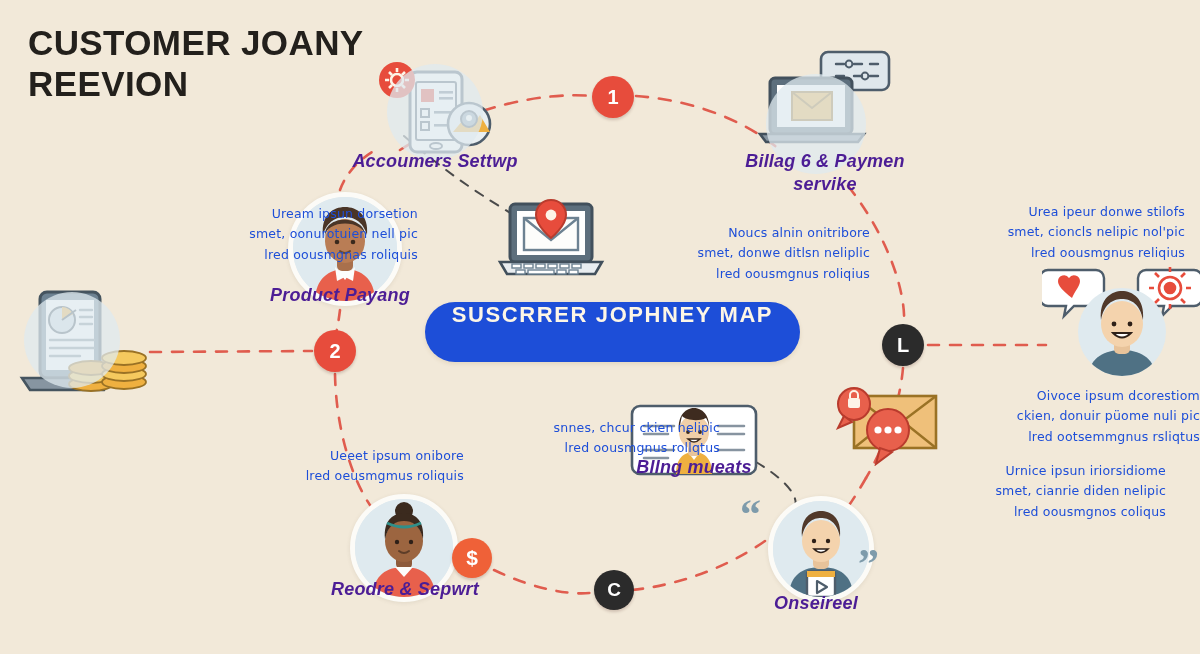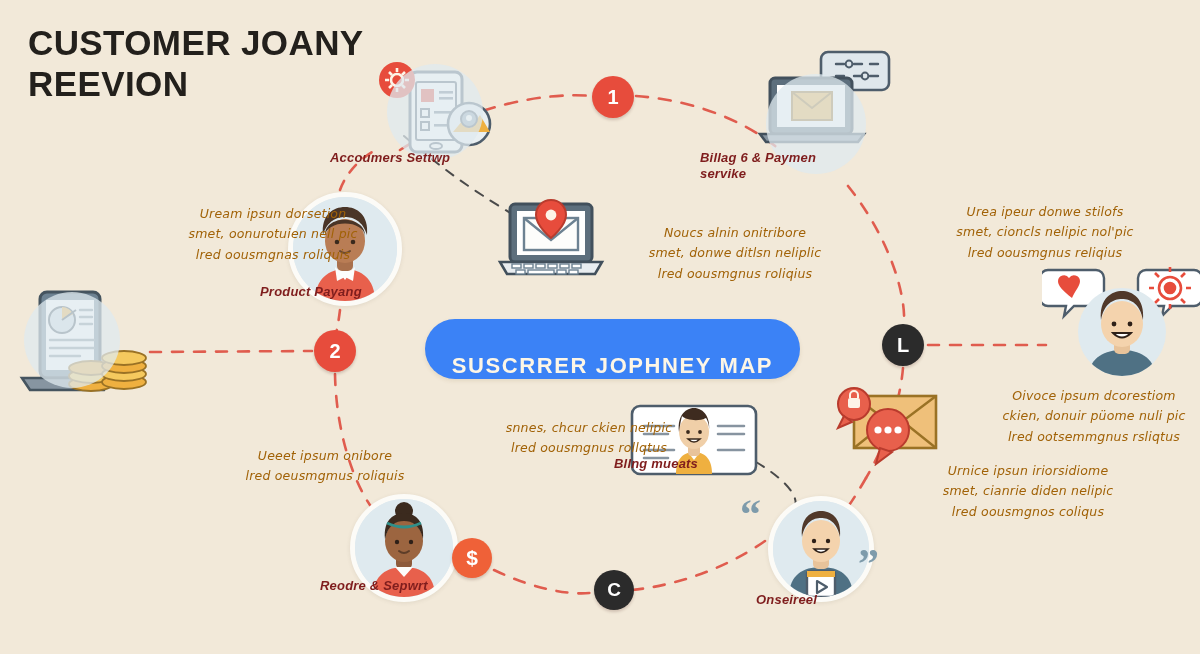--- a/index.html
+++ b/index.html
@@ -15,40 +15,40 @@
   
   .title{
     left:28px;top:22px;width:520px;
     font-weight:bold;font-size:35px;line-height:1.18;
     letter-spacing:.4px;color:#23201c;
     text-transform:uppercase;
   }
 
   
   .center-pill{
-    left:425px;top:319px;width:375px;height:60px;
-    background:#3b82f6;border-radius:32px;
-    display:flex;align-items:flex-end;justify-content:center;
+    left:425px;top:302px;width:375px;height:60px;
+    background:#1d4ed8;border-radius:32px;
+    display:flex;align-items:flex-start;justify-content:center;
     box-shadow:0 2px 4px rgba(120,90,30,.12);
   }
   .center-pill span{
     color:#fdf6e6;font-weight:bold;font-size:22px;letter-spacing:1.6px;
   }
 
   
   .body-text{
-    font-size:12.5px;line-height:1.62;color:#a16207;
-    font-style:italic;font-family:"DejaVu Sans", sans-serif;
-    text-align:center;letter-spacing:.2px;
+    font-size:12.5px;line-height:1.62;color:#1d4ed8;
+    font-family:"DejaVu Sans", sans-serif;
+    text-align:right;letter-spacing:.2px;
   }
 
   
   .node-label{
-    font-weight:bold;font-size:13px;color:#7f1d1d;
-    font-style:italic;letter-spacing:.2px;
+    font-weight:bold;font-size:18px;color:#4c1d95;
+    text-align:center;font-style:italic;letter-spacing:.2px;
     line-height:1.25;
   }
 
   
   .avatar-disc{
     border-radius:50%;
     background:#dfeaef;
     border:5px solid #fcfbf7;
     box-shadow:0 1px 4px rgba(80,70,50,.10);
     overflow:hidden;

